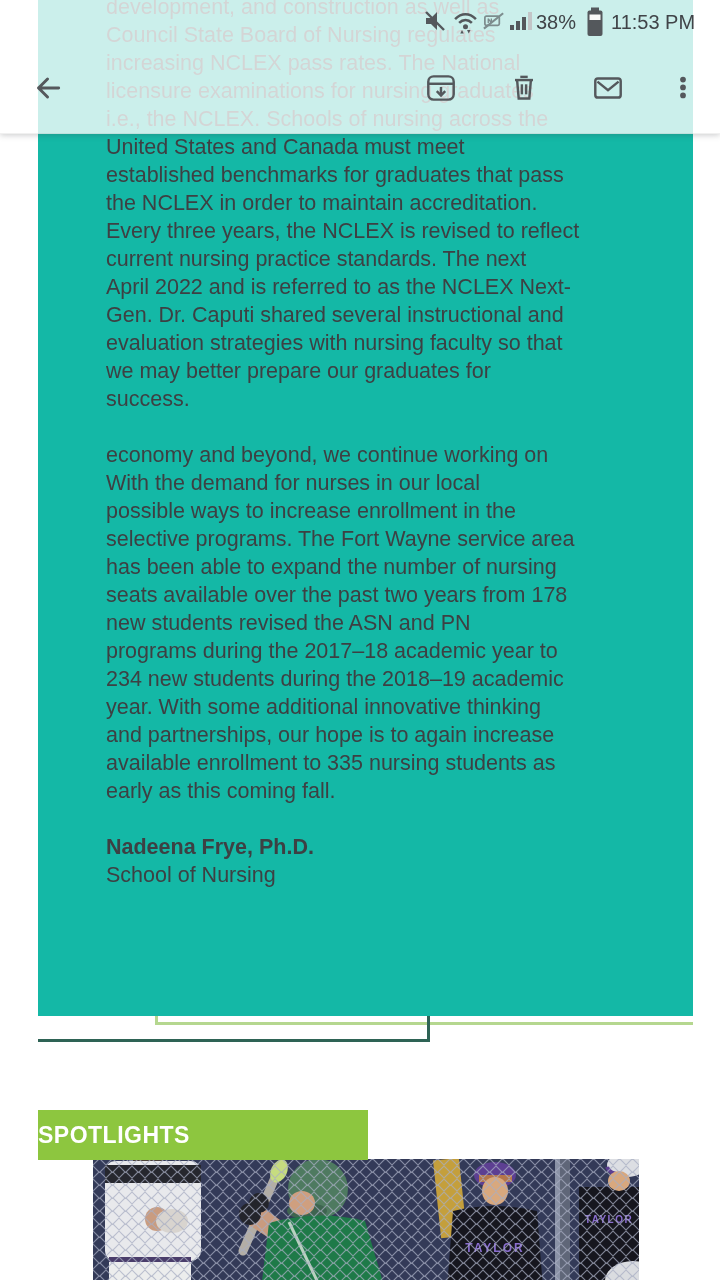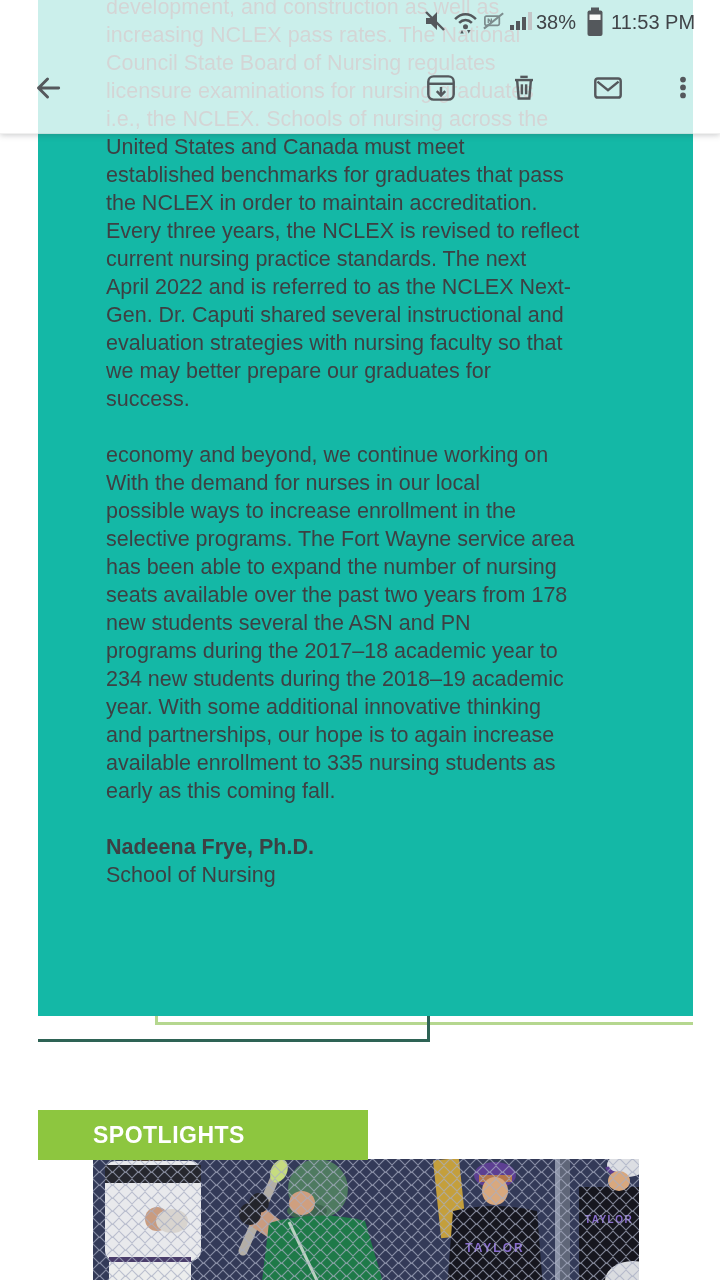--- a/index.html
+++ b/index.html
@@ -15,21 +15,21 @@
   .sig .sig-name{font-weight:bold;}
 
   
   .green-corner{position:absolute;left:155px;top:1016px;width:538px;height:9px;box-sizing:border-box;
                 border-left:3px solid #b5d78f;border-bottom:3px solid #b5d78f;}
   .teal-corner{position:absolute;left:38px;top:1016px;width:392px;height:26px;box-sizing:border-box;
                border-right:3px solid #2e6355;border-bottom:3px solid #2e6355;}
 
   
   .banner{position:absolute;left:38px;top:1110px;width:330px;height:50px;background:#8dc63f;
-          color:#ffffff;font-weight:bold;font-size:23px;line-height:50px;padding-left:55px;
+          color:#ffffff;font-weight:bold;font-size:23px;line-height:50px;
           box-sizing:border-box;letter-spacing:.5px;z-index:3;}
 
   
   .photo{position:absolute;left:93px;top:1159px;width:546px;height:121px;overflow:hidden;z-index:2;}
 
   
   .overlay{position:absolute;left:0;top:0;width:720px;height:133px;background:rgba(255,255,255,0.78);
            z-index:10;box-shadow:0 1px 6px rgba(60,64,67,.28);border-bottom:1px solid rgba(0,0,0,.06);}
   .sb-icon{position:absolute;top:8px;}
   .sb-text{position:absolute;top:8px;height:28px;line-height:28px;font-size:20px;color:#404448;}
@@ -38,43 +38,43 @@
 </head>
 <body>
 
 <div class="screen">
 
   <div>
     <div class="email-card">
       <div class="bodytext">
         <div class="para">
             <div>development, and construction as well as</div>
+            <div>Council State Board of Nursing regulates</div>
             <div>increasing NCLEX pass rates. The National</div>
-            <div>Council State Board of Nursing regulates</div>
             <div>licensure examinations for nursing graduates</div>
             <div>i.e., the NCLEX. Schools of nursing across the</div>
             <div>United States and Canada must meet</div>
             <div>established benchmarks for graduates that pass</div>
             <div>the NCLEX in order to maintain accreditation.</div>
             <div>Every three years, the NCLEX is revised to reflect</div>
             <div>current nursing practice standards. The next</div>
             <div>April 2022 and is referred to as the NCLEX Next-</div>
             <div>Gen. Dr. Caputi shared several instructional and</div>
             <div>evaluation strategies with nursing faculty so that</div>
             <div>we may better prepare our graduates for</div>
             <div>success.</div>
           </div>
         <div class="para">
             <div>economy and beyond, we continue working on</div>
             <div>With the demand for nurses in our local</div>
             <div>possible ways to increase enrollment in the</div>
             <div>selective programs. The Fort Wayne service area</div>
             <div>has been able to expand the number of nursing</div>
             <div>seats available over the past two years from 178</div>
-            <div>new students several the ASN and PN</div>
+            <div>new students revised the ASN and PN</div>
             <div>programs during the 2017–18 academic year to</div>
             <div>234 new students during the 2018–19 academic</div>
             <div>year. With some additional innovative thinking</div>
             <div>and partnerships, our hope is to again increase</div>
             <div>available enrollment to 335 nursing students as</div>
             <div>early as this coming fall.</div>
           </div>
         <div class="sig">
           <div class="sig-name">Nadeena Frye, Ph.D.</div>
           <div>School of Nursing</div>

